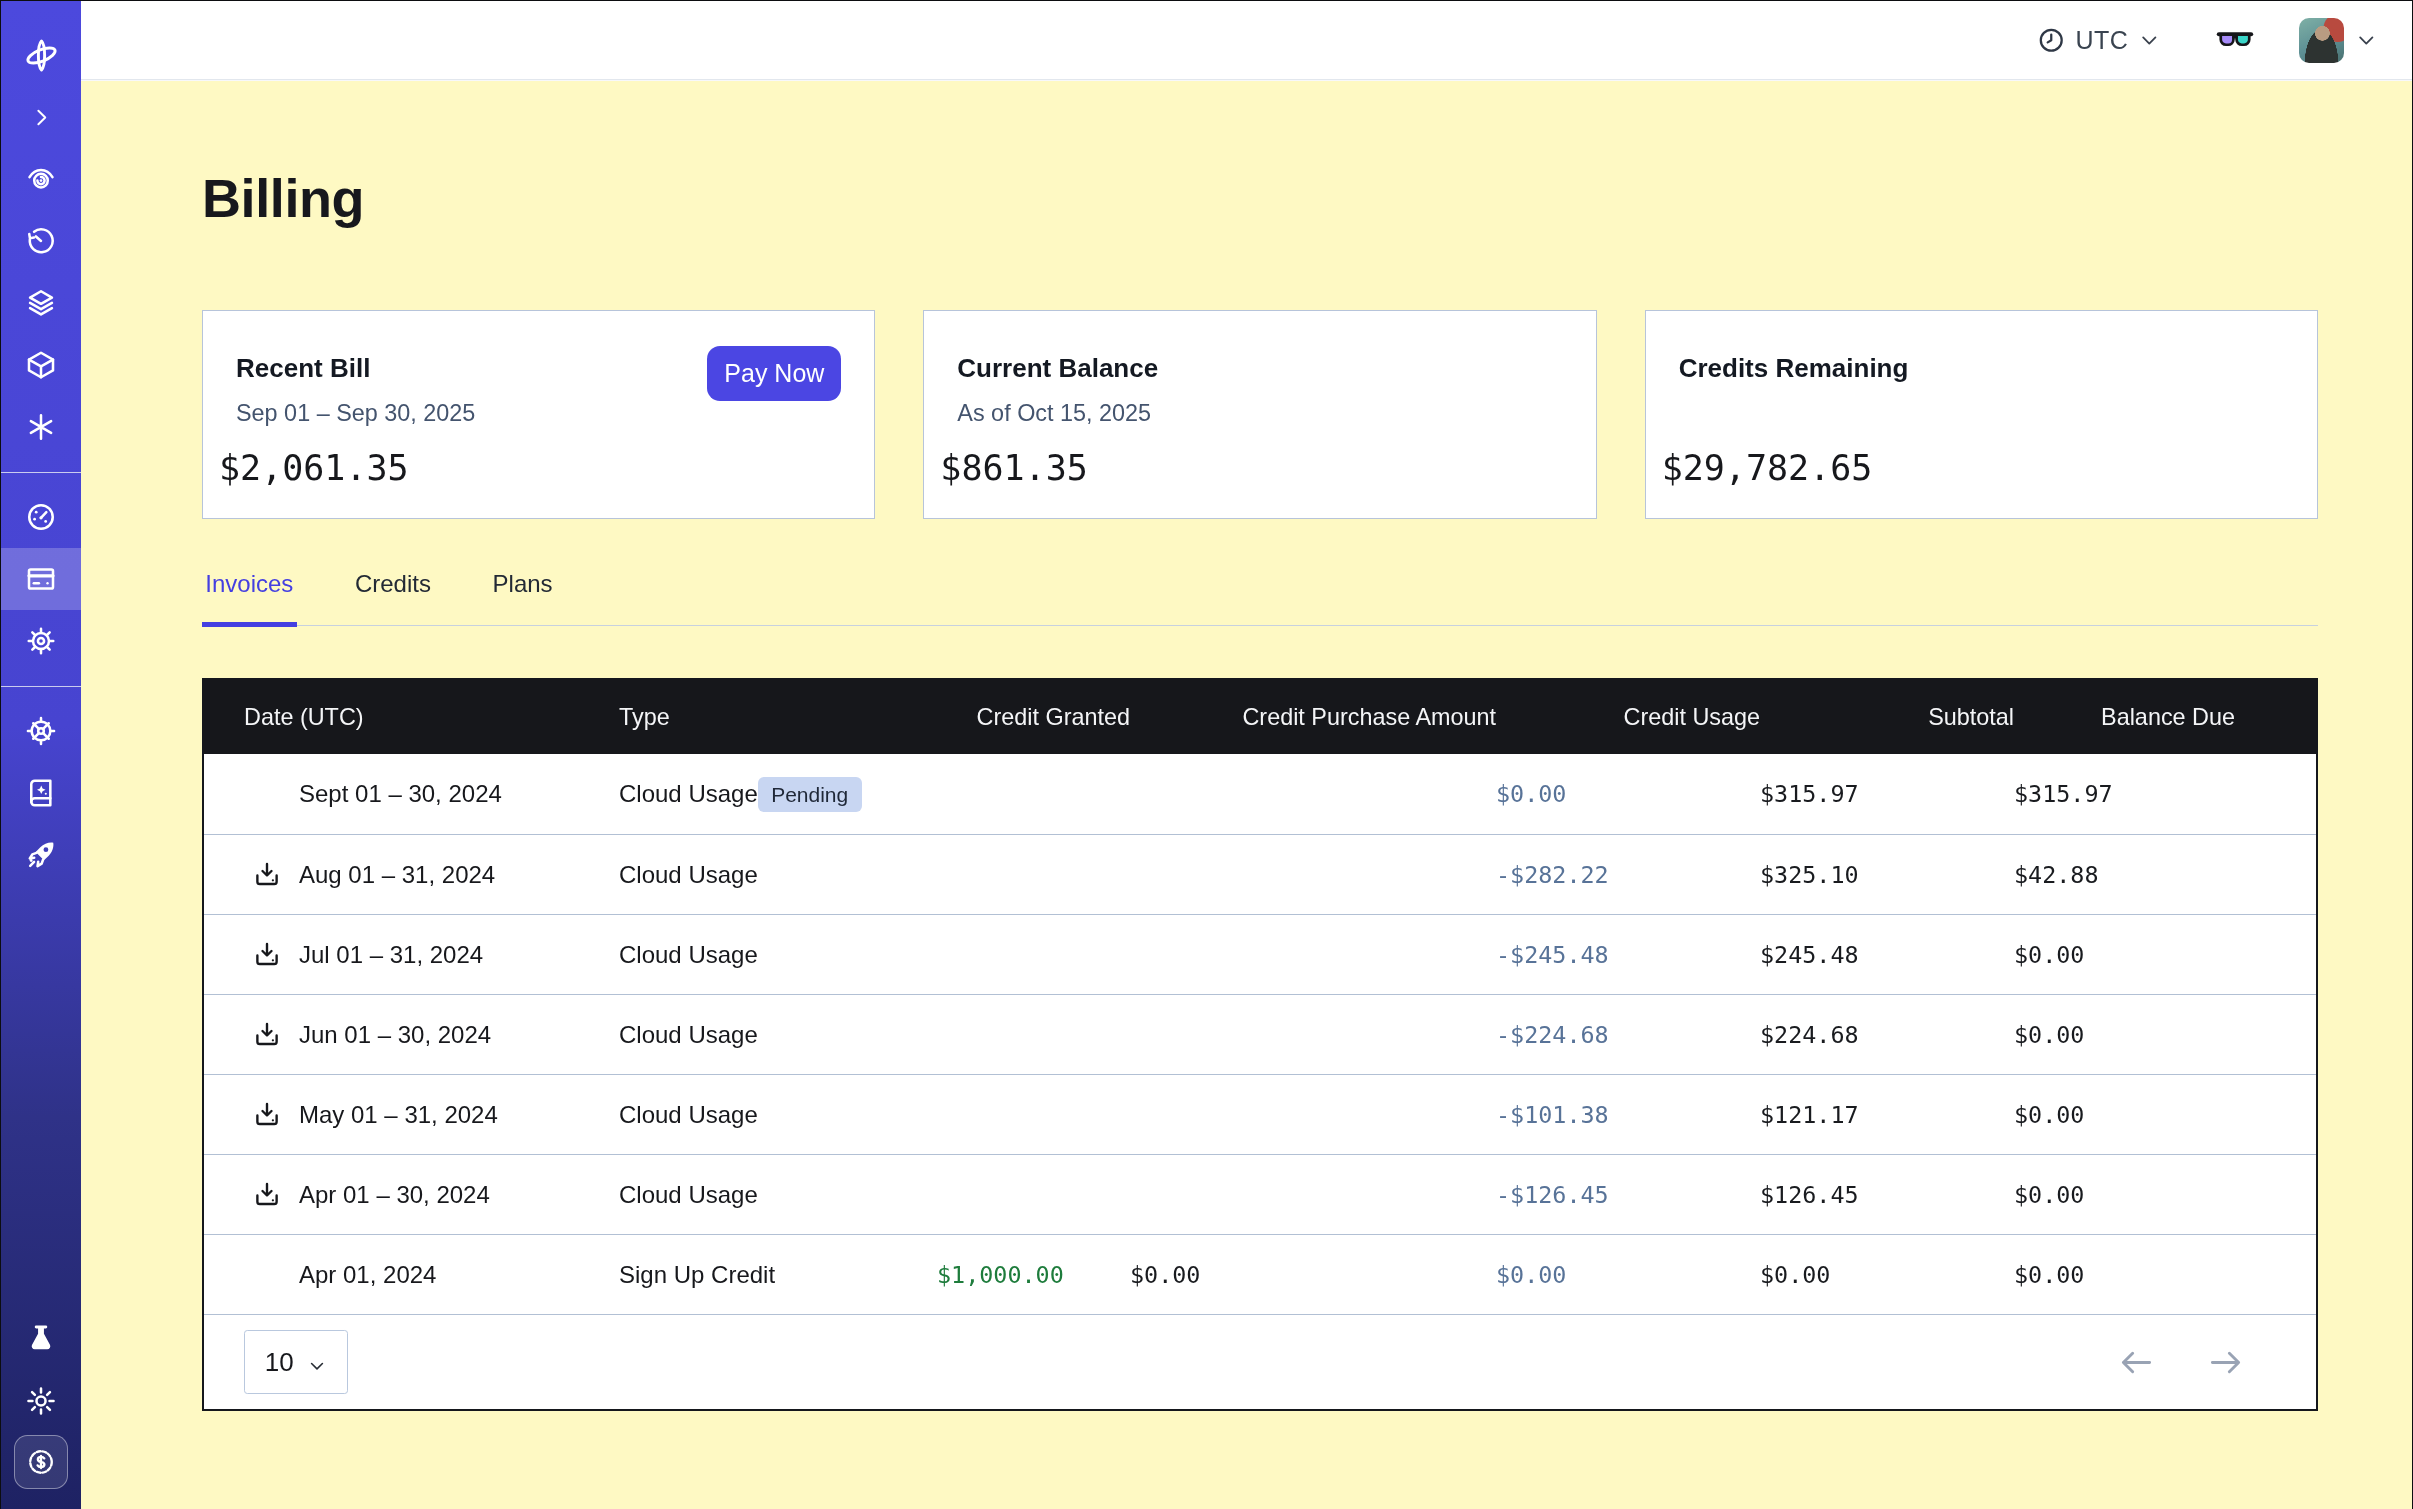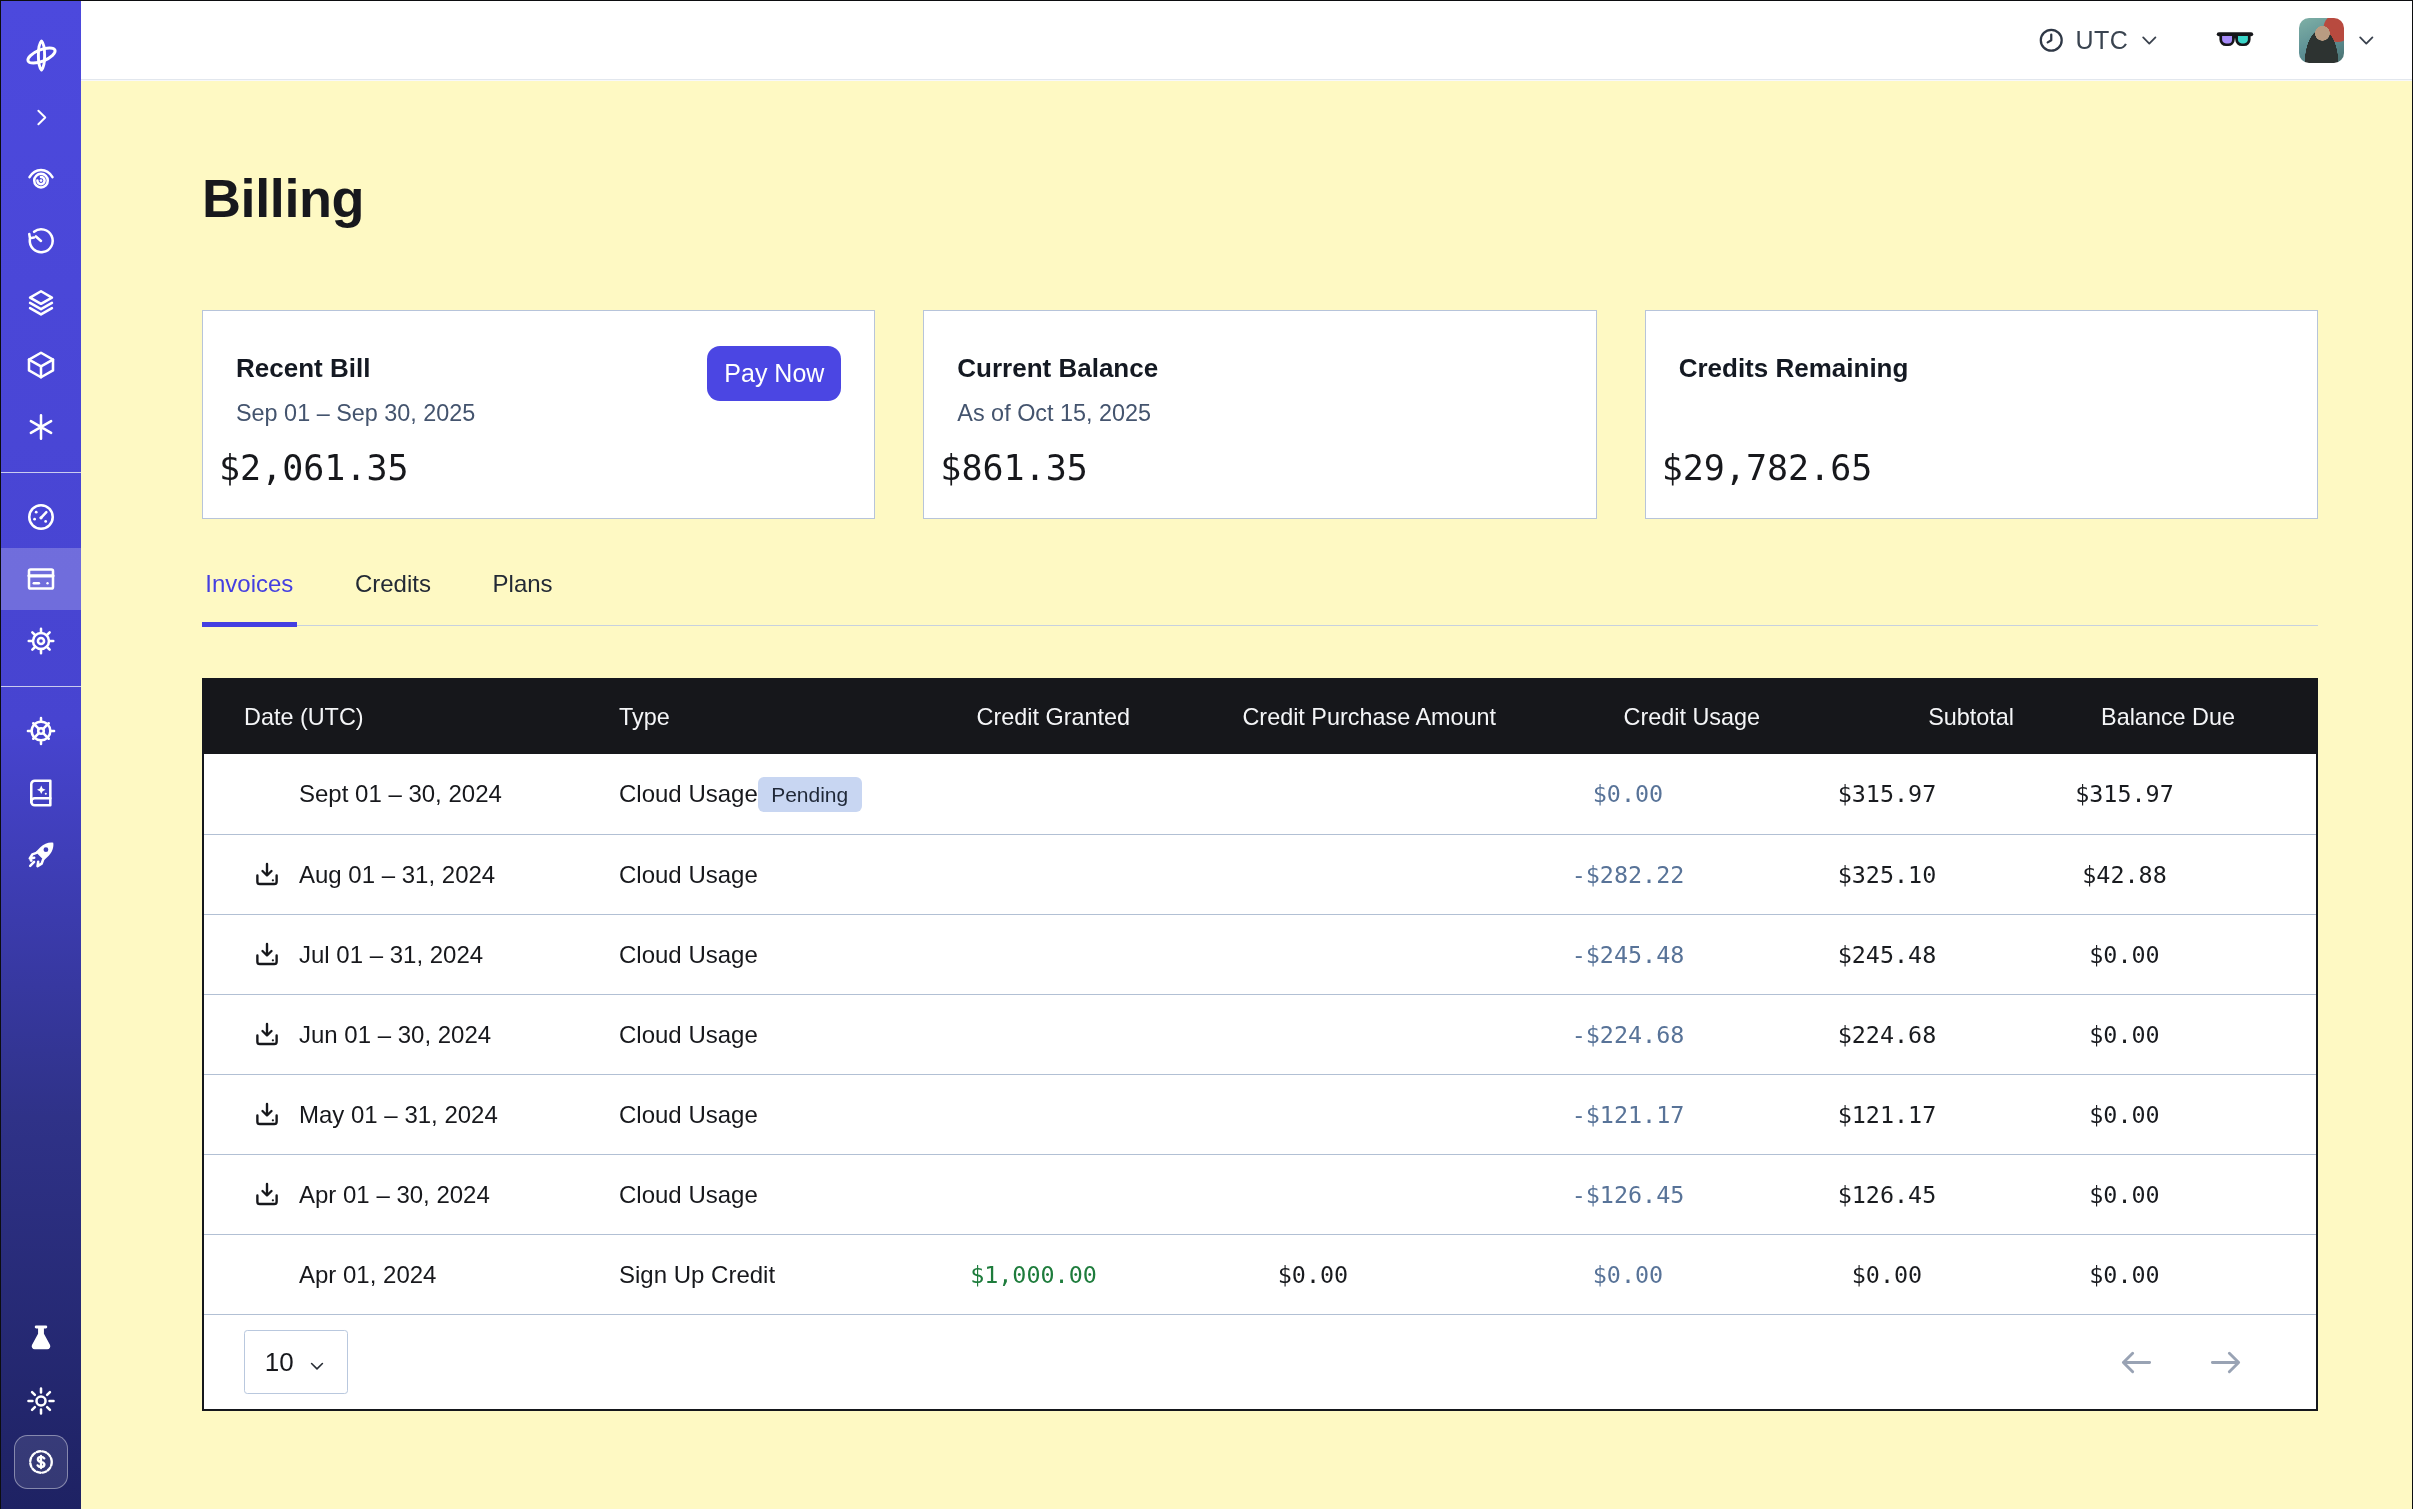--- a/index.html
+++ b/index.html
@@ -68,21 +68,21 @@
 
   
   .table { margin-top:52px; border:2.5px solid #15171c; background:#fff; }
   .trow, .thead { display:grid;
     grid-template-columns:375px 318px 193px 366px 264px 254px 221px;
     padding:0 82px 0 40px; align-items:center; }
   .thead { background:#16171b; height:74px; color:#f4f5f7; font-size:23.4px; font-weight:500; }
   .th.num { text-align:right; }
   .trow { height:80px; font-size:24px; }
   .trow + .trow { border-top:1.7px solid #b2c0d4; }
-  .td.num { text-align:center; font-family:"DejaVu Sans Mono", monospace; font-size:23.4px; color:#191b1f; }
+  .td.num { text-align:left; font-family:"DejaVu Sans Mono", monospace; font-size:23.4px; color:#191b1f; }
   .td.num.usage { color:#587398; }
   .td.num.green { color:#1e7c3c; }
   .date-cell { display:flex; align-items:center; }
   .dl-slot { width:55px; padding-left:8.4px; display:flex; align-items:center; }
   .dl-slot .icon { width:30px; height:30px; color:#17181c; cursor:pointer; }
   .type-cell { display:flex; align-items:center; }
   .badge { background:#c8d6f2; color:#1f2838; font-size:21px; line-height:21px;
     padding:6.7px 13.4px; border-radius:5.9px; }
 
   
@@ -375,21 +375,21 @@
                     <circle cx="16.7" cy="16.2" r=".9" fill="currentColor" stroke="none"></circle>
                   </svg></span>
               </span>
               <span data-name="invoice-date">May 01 – 31, 2024</span>
             </div>
             <div class="td type-cell" data-name="type-cell">
               <span data-name="invoice-type">Cloud Usage</span>
             </div>
             <div class="td num" data-name="credit-granted-cell"></div>
             <div class="td num" data-name="credit-purchase-cell"></div>
-            <div class="td num usage" data-name="credit-usage-cell">-$121.17</div>
+            <div class="td num usage" data-name="credit-usage-cell">-$101.38</div>
             <div class="td num" data-name="subtotal-cell">$121.17</div>
             <div class="td num" data-name="balance-due-cell">$0.00</div>
           </div>
           <div class="trow" data-name="table-row">
             <div class="td date-cell" data-name="date-cell">
               <span class="dl-slot" data-name="download-slot">
                 <span class="icon" data-name="download-icon"><svg viewBox="0 0 24 24" stroke-width="2.1">
                     <path d="M12 3.2v9M8.4 8.8 12 12.4l3.6-3.6"></path>
                     <path d="M4.3 12.4v4.9a1.9 1.9 0 0 0 1.9 1.9h11.6a1.9 1.9 0 0 0 1.9-1.9v-4.9"></path>
                     <circle cx="16.7" cy="16.2" r=".9" fill="currentColor" stroke="none"></circle>

